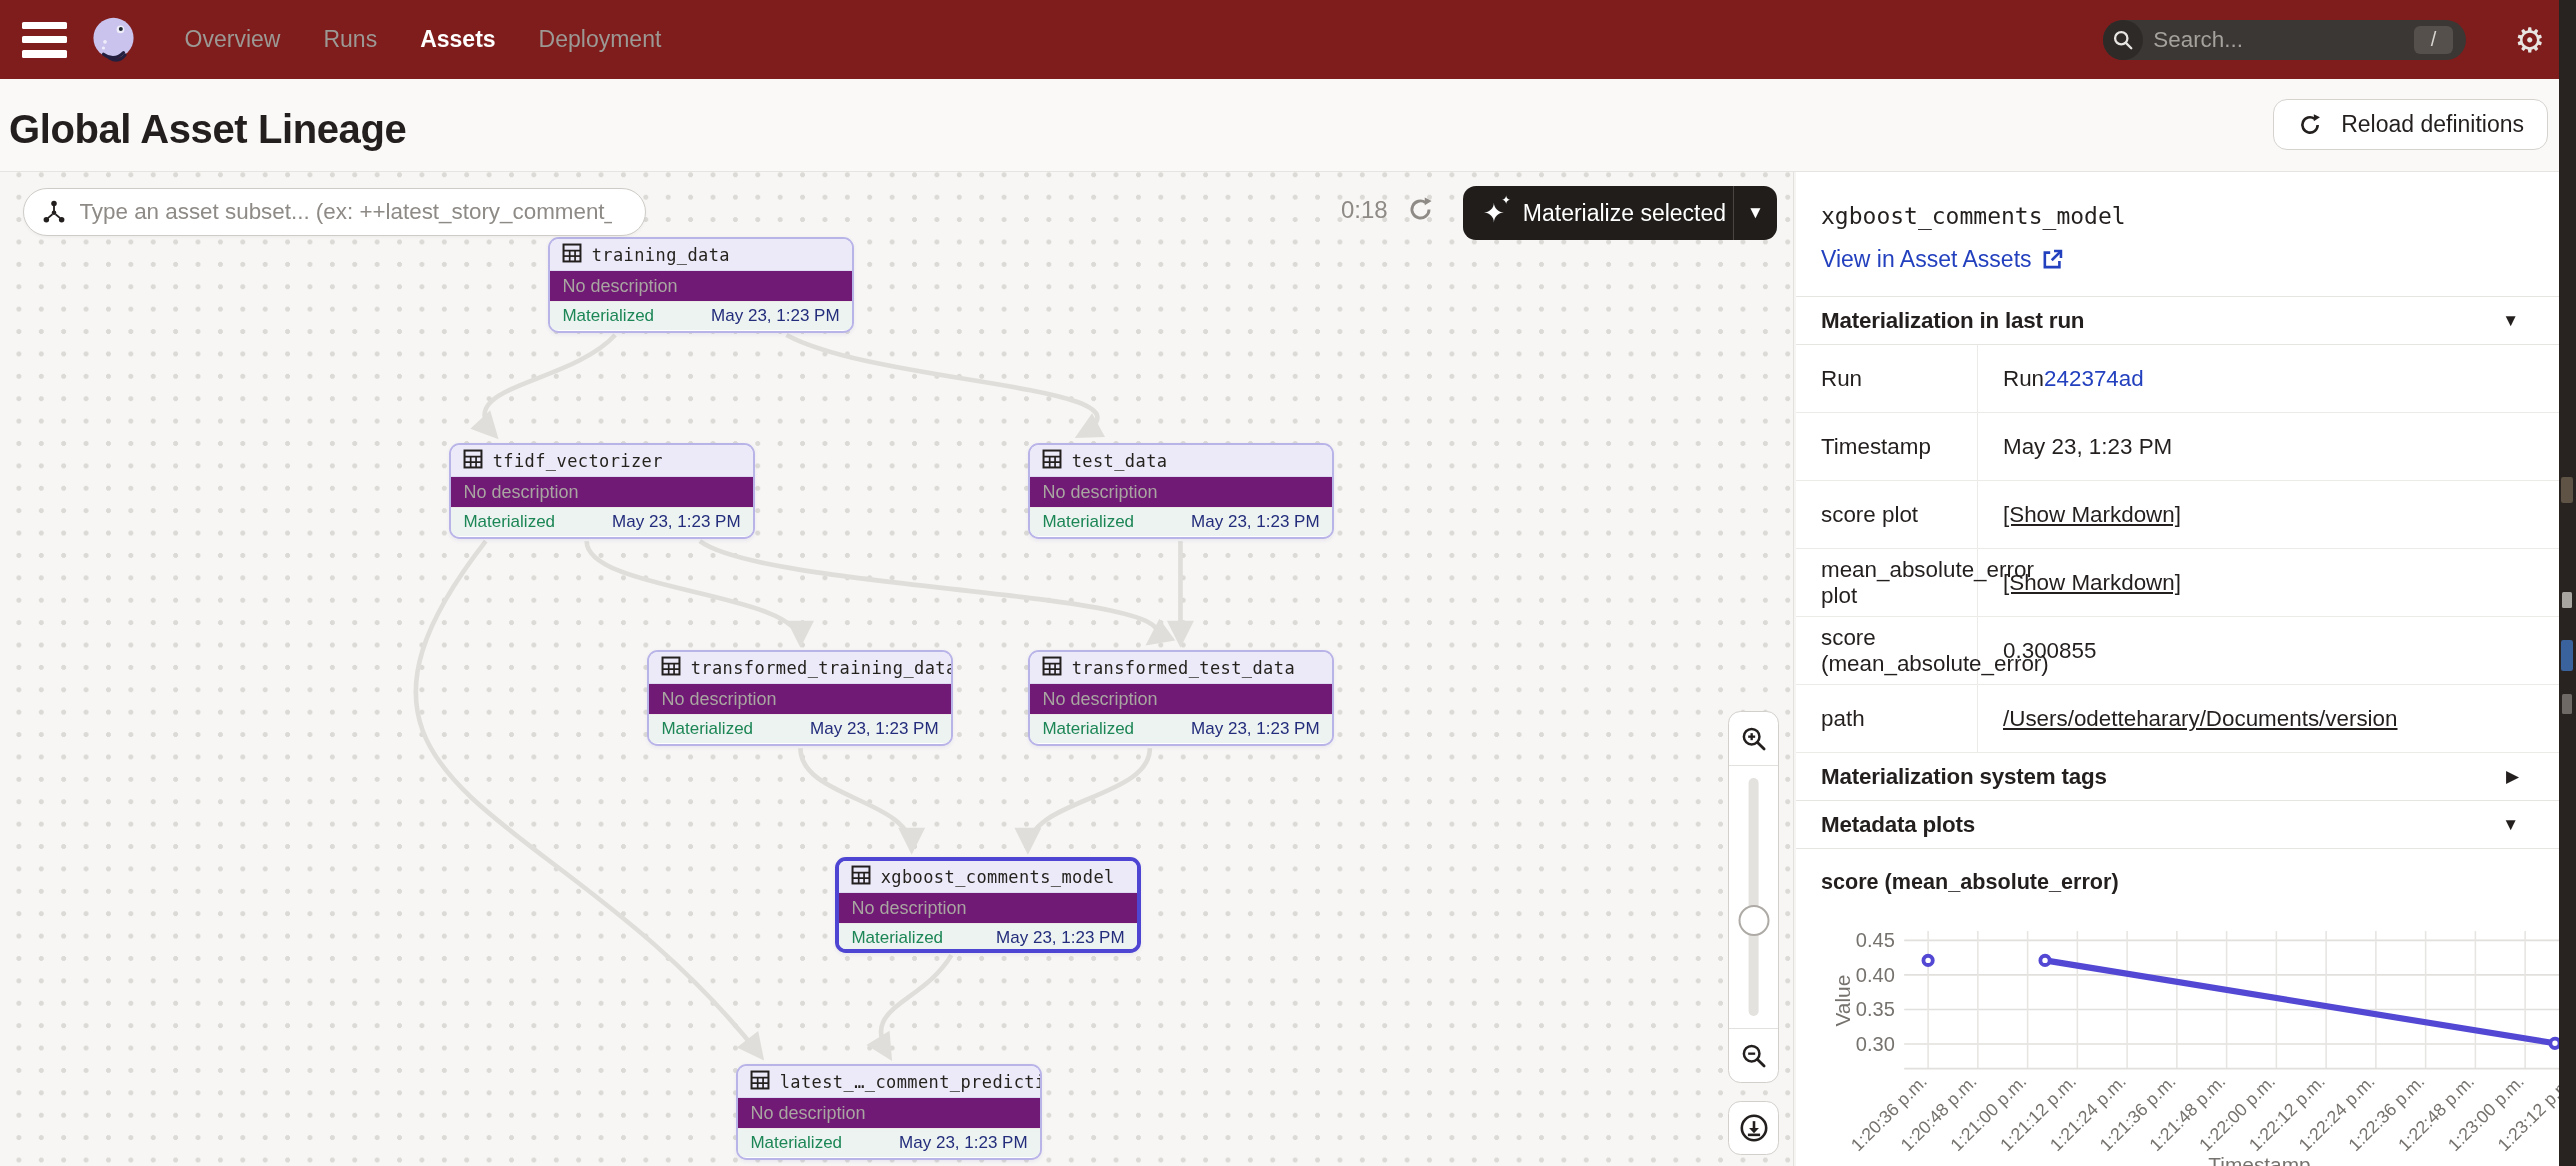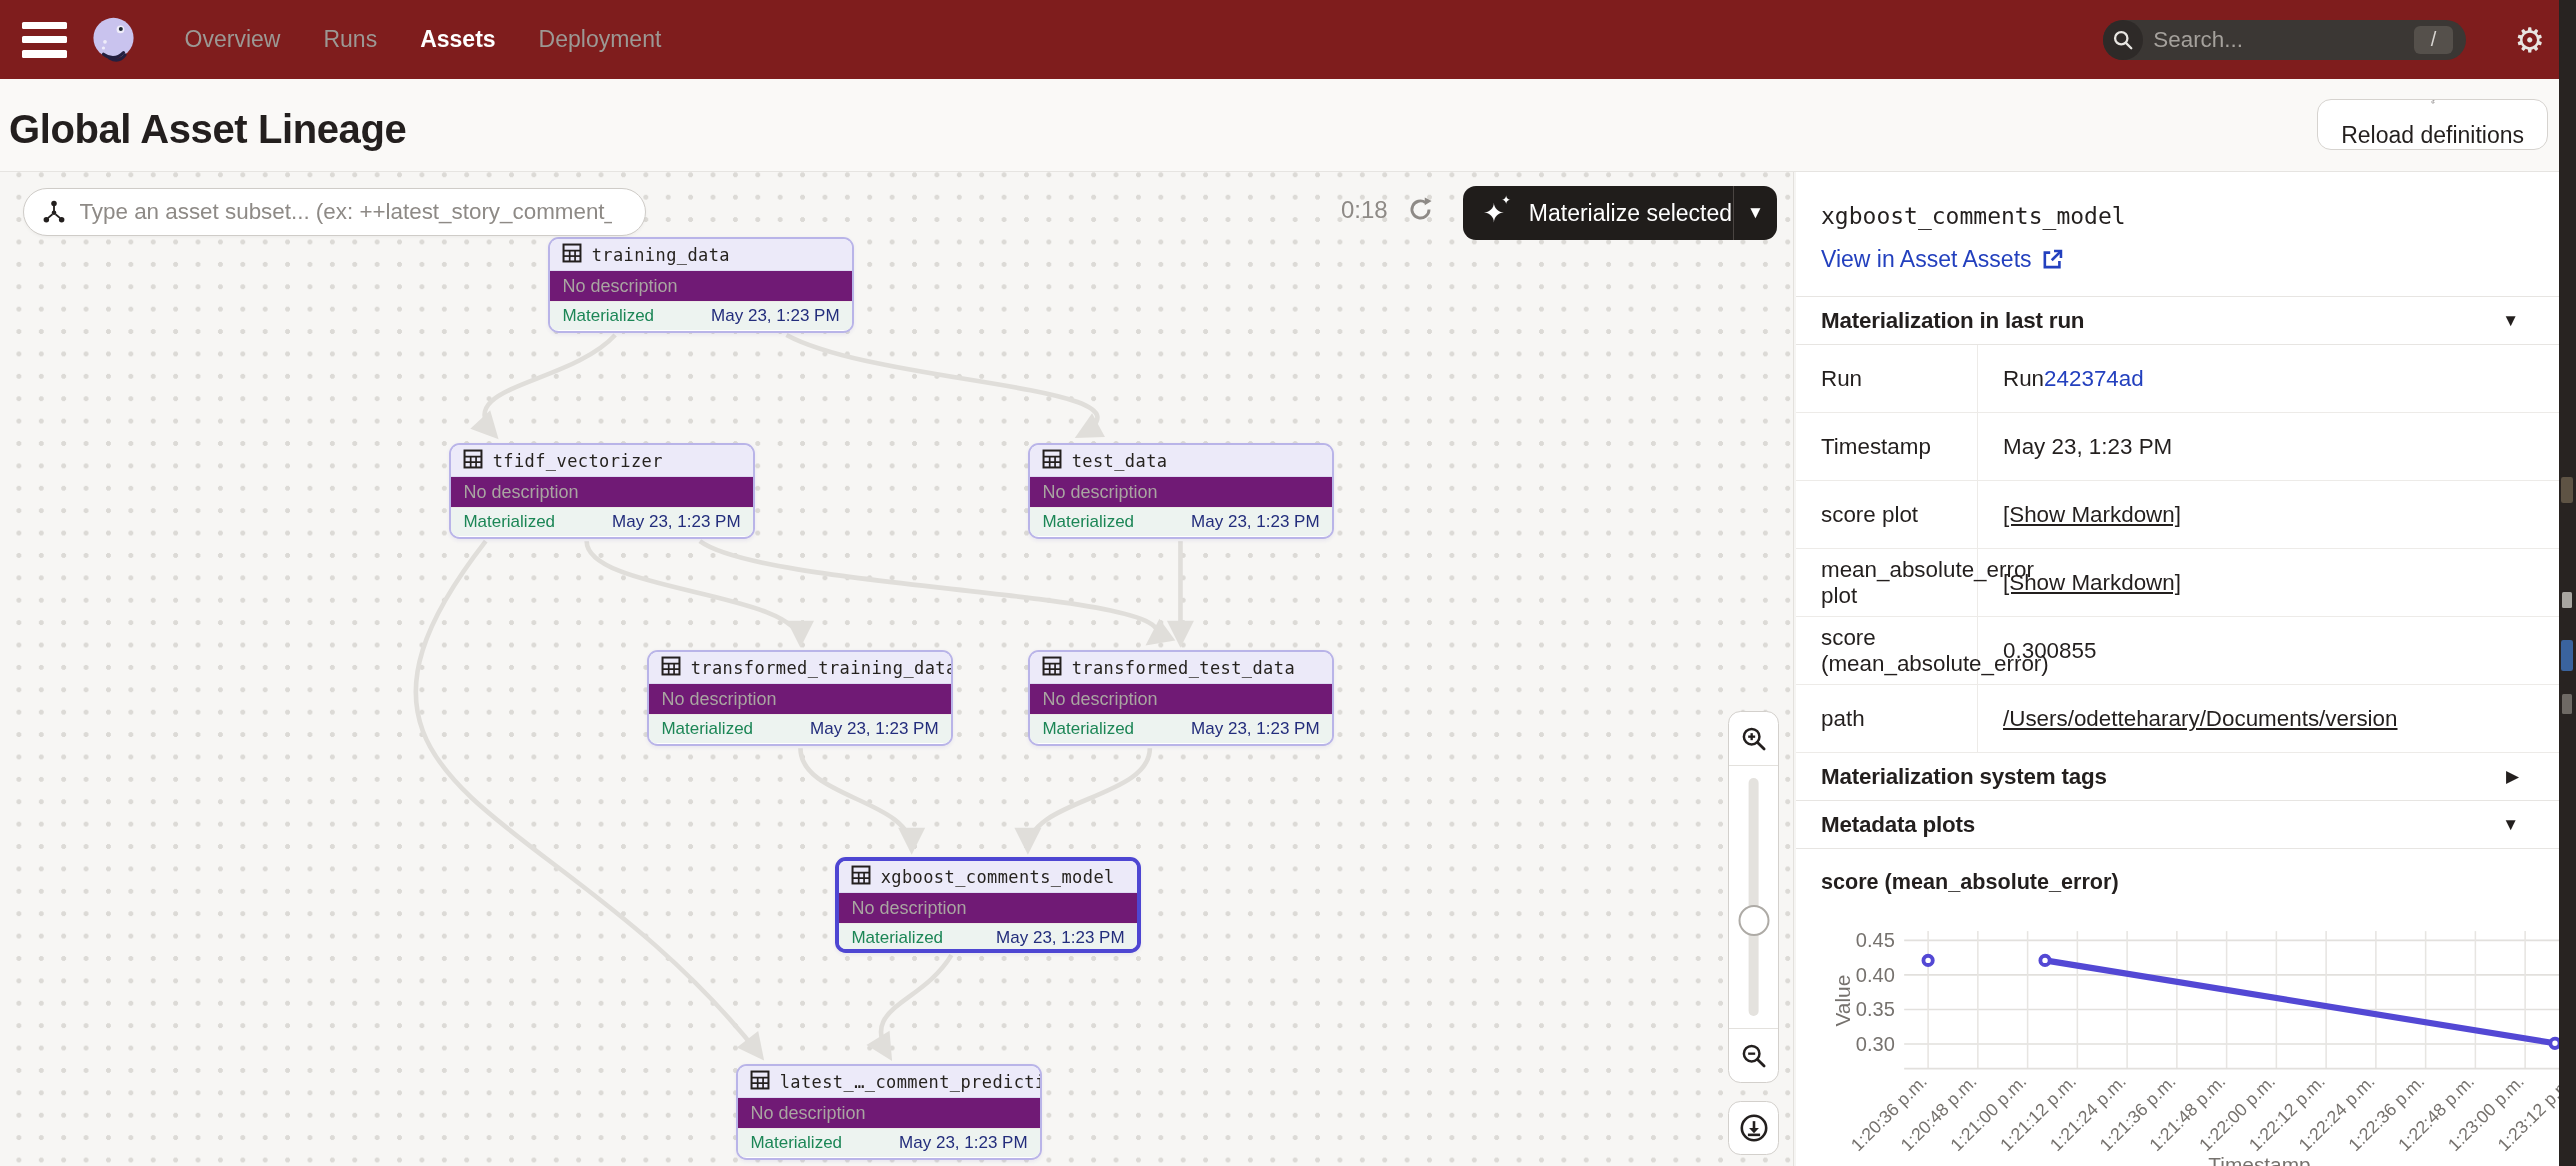--- a/index.html
+++ b/index.html
@@ -18,37 +18,37 @@
   .searchbox { width:363px; height:40px; background:#3B3734; border-radius:20px; display:flex; align-items:center; position:relative; }
   .searchbox .mag { width:40px; height:40px; border-radius:50%; background:#2E2A28; display:flex; align-items:center; justify-content:center; }
   .searchbox input { background:transparent; border:none; outline:none; color:#CFCBC7; font-size:22.4px; margin-left:10.8px; width:216px; font-family:"Liberation Sans",sans-serif; }
   .searchbox input::placeholder { color:#A5A19C; }
   .slash-badge { position:absolute; right:12.4px; top:6.2px; width:39px; height:28px; background:#55504B; border-radius:6.2px; color:#D8D5D1; font-size:20px; display:flex; align-items:center; justify-content:center; }
   .gear { margin-left:49px; font-size:34px; color:#E8E6E2; cursor:pointer; line-height:1; }
 
   
   .page-header { position:absolute; left:0; top:79px; width:2576px; height:93px; background:#FAF9F7; border-bottom:1.5px solid #E6E4E1; z-index:20; }
   .page-title { position:absolute; left:9px; top:28px; font-size:40px; font-weight:bold; color:#231F1E; letter-spacing:-0.4px; }
-  .reload-btn { position:absolute; right:28px; top:20px; height:51px; padding:0 23px; background:#FFFFFF; border:1.5px solid #D6D3CF; border-radius:14px; display:flex; align-items:center; gap:18px; font-size:23px; color:#231F1E; cursor:pointer;flex-direction:column; }
+  .reload-btn { position:absolute; right:28px; top:20px; height:51px; padding:0 23px; background:#FFFFFF; border:1.5px solid #D6D3CF; border-radius:14px; display:flex; align-items:center; gap:18px; font-size:23px; color:#231F1E; cursor:pointer; }
 
   
   .graph-pane { position:absolute; left:0; top:172px; width:1794px; height:994px; background:#F7F6F4; overflow:hidden;
     background-image: radial-gradient(circle, #DCDAD6 2.3px, rgba(0,0,0,0) 2.3px); background-size:22.4px 22.4px; background-position:7.7px 14px; border-right:1.5px solid #E3E1DD; }
   #edges { position:absolute; left:0; top:0; width:1794px; height:994px; }
 
   .filter-input { position:absolute; left:23px; top:16px; width:623px; height:48px; background:#FFFFFF; border:1.5px solid #CFCCC8; border-radius:24px; display:flex; align-items:center; padding:0 17px; gap:12.4px; box-shadow:0 1.5px 3.1px rgba(0,0,0,0.04); }
   .filter-input input { border:none; outline:none; font-size:22.4px; color:#55524E; width:533px; font-family:"Liberation Sans",sans-serif; }
   .filter-input input::placeholder { color:#8E8A86; }
 
   .timer-group { position:absolute; left:1341px; top:23px; display:flex; align-items:center; gap:18.5px; color:#8E8A86; }
   .timer-text { font-size:24px; }
   .materialize-btn { position:absolute; left:1463px; top:14px; width:314px; height:54px; background:#201D1B; border-radius:13px; display:flex; align-items:center; color:#fff; cursor:pointer; }
   .materialize-btn .sparkle { font-size:26px; margin-left:20px; position:relative; }
   .materialize-btn .sparkle::after { content:"✦"; position:absolute; font-size:11.6px; right:-6.2px; top:-4.6px; }
-  .materialize-btn .mlabel { font-size:23px; margin-left:24px; }
+  .materialize-btn .mlabel { font-size:23px; margin-left:18px; }
   .materialize-btn .mb-div { width:1.5px; height:54px; background:#4A4542; margin-left:auto; }
   .materialize-btn .caret { width:43px; text-align:center; font-size:17px; }
 
   
   .node { position:absolute; width:306px; height:96px; border:2.3px solid #B9B4E8; border-radius:10.8px; background:#fff; overflow:hidden; cursor:pointer; box-shadow:0 1.5px 3.9px rgba(80,70,180,0.08); }
   .node.selected { border:4.6px solid #4E46D2; }
   .n-head { height:32px; background:#ECEAF9; display:flex; align-items:center; padding:0 12.4px; gap:9.3px; border-bottom:0.8px solid #DEDAF2; }
   .n-name { font-family:"DejaVu Sans Mono", monospace; font-size:17px; color:#26231F; letter-spacing:0.4px; white-space:nowrap; }
   .n-desc { height:31px; display:flex; align-items:center; padding:0 12.4px; font-size:18px; color:#A9A5A1; border-bottom:0.8px solid #EceAE6; background:#701a75; }
   .n-foot { height:28px; background:#EDF3F0; display:flex; align-items:center; justify-content:space-between; padding:0 12.4px; }

